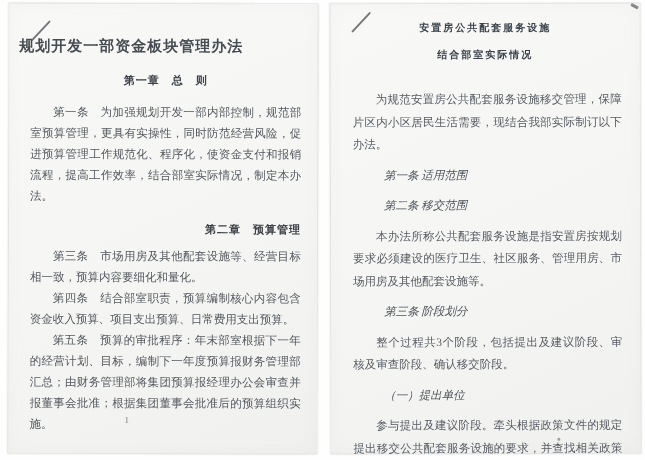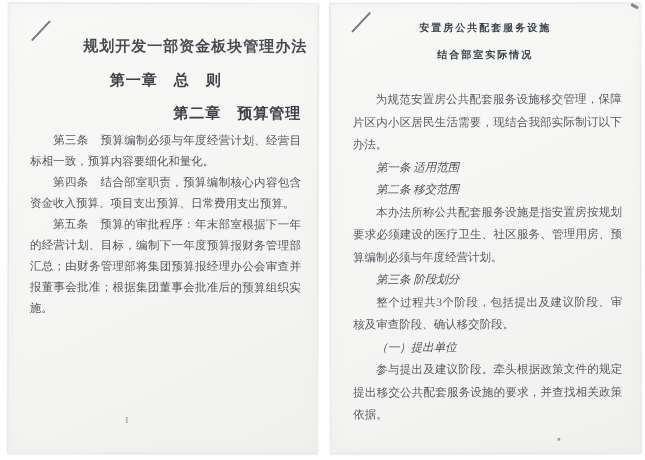--- a/index.html
+++ b/index.html
@@ -59,40 +59,40 @@
     width: 3px;
     height: 3px;
     background: #8a8a90;
     border-radius: 50%;
     opacity: 0.8;
   }
 
   
   .title-left {
     margin: 33px 10px 0 10px;
-    text-align: right;
+    text-align: left;
     font-family: "Liberation Sans", sans-serif;
     font-weight: bold;
     font-size: 15px;
     letter-spacing: 1px;
     color: #474c52;
   }
   .body-left {
     margin-top: 14px;
     padding: 0 16px 0 21px;
     font-size: 11.5px;
     line-height: 21px;
     color: #53585e;
     text-align: justify;
   }
   .chapter-heading {
     text-align: center;
     text-indent: 0;
     font-weight: bold;
-    font-size: 15px;
+    font-size: 11px;
     color: #3c4148;
     letter-spacing: 1px;
   }
   .chapter-1 { margin: 6px 0 11px 0; }
   .chapter-2 { margin: 12px 0 6px 0; text-align: right; }
   .para { text-indent: 2em; margin: 0; }
   .underlined {
     text-underline-offset: 3px;
   }
   .page-number {
@@ -117,43 +117,44 @@
   .body-right {
     margin-top: 26px;
     padding: 0 18px 0 22px;
     font-size: 11.5px;
     line-height: 22.5px;
     color: #575c63;
     text-align: justify;
   }
   .article-heading {
     text-indent: 2em;
-    margin: 0;
+    margin: 8px;
     font-style: italic;
     color: #4c525a;
   }
 </style>
 </head>
 <body>
 
 <div class="canvas">
 
   <div class="page page-left">
     <div class="slash-mark slash-left"></div>
 
     <div class="title-left">规划开发一部资金板块管理办法</div>
 
     <div class="body-left">
       <p class="chapter-heading chapter-1">第一章　总　则</p>
 
+      <p class="para">第一条　为加强规划开发一部内部控制，规范部室预算管理，更具有实操性，同时防范经营风险，促进预算管理工作规范化、程序化，使资金支付和报销流程，提高工作效率，结合部室实际情况，制定本办法。</p>
 
       <p class="chapter-heading chapter-2">第二章　预算管理</p>
 
 
-      <p class="para">第三条　预算编制必须与年度经营计划、经营目标相一致，预算内容要细化和量化。</p>
+      <p class="para">第三条　市场用房及其他配套设施等、经营目标相一致，预算内容要细化和量化。</p>
 
       <p class="para"><span>第四条　结合部室职责，预算编制核心内容包含</span><span class="underlined">资金收入预算、项目支出预算、日常费用支出预算。</span></p>
 
       <p class="para">第五条　预算的审批程序：年末部室根据下一年的经营计划、目标，编制下一年度预算报财务管理部汇总；由财务管理部将集团预算报经理办公会审查并报董事会批准；根据集团董事会批准后的预算组织实施。</p>
 
     </div>
 
     <div class="page-number">1</div>
   </div>
 
@@ -163,21 +164,21 @@
 
     <div class="title-right-1">安置房公共配套服务设施</div>
     <div class="title-right-2">结合部室实际情况</div>
 
     <div class="body-right">
       <p class="para">为规范安置房公共配套服务设施移交管理，保障片区内小区居民生活需要，现结合我部实际制订以下办法。</p>
 
       <p class="article-heading">第一条 适用范围</p>
 
       <p class="article-heading">第二条 移交范围</p>
-      <p class="para">本办法所称公共配套服务设施是指安置房按规划要求必须建设的医疗卫生、社区服务、管理用房、预算编制必须与年度经营计划。</p>
+      <p class="para">本办法所称公共配套服务设施是指安置房按规划要求必须建设的医疗卫生、社区服务、管理用房、市场用房及其他配套设施等。</p>
 
       <p class="article-heading">第三条 阶段划分</p>
       <p class="para">整个过程共3个阶段，包括提出及建议阶段、审核及审查阶段、确认移交阶段。</p>
 
 
       <p class="article-heading">（一）提出单位</p>
       <p class="para">参与提出及建议阶段。牵头根据政策文件的规定提出移交公共配套服务设施的要求，并查找相关政策依据。</p>
 
     </div>
 

